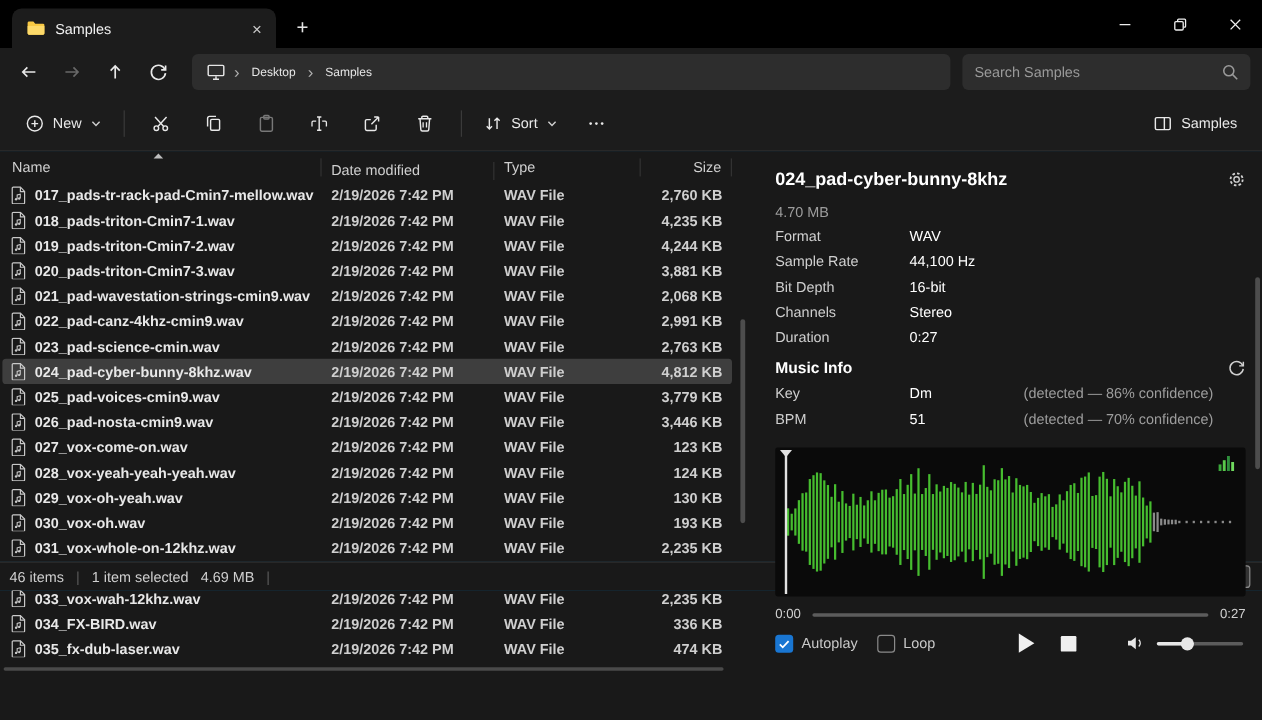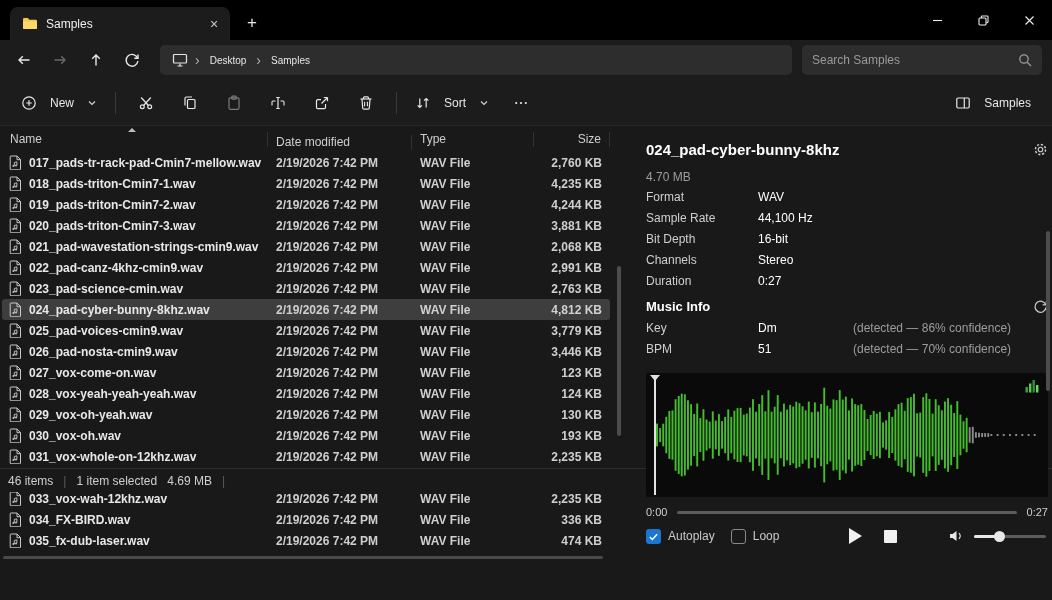--- a/index.html
+++ b/index.html
@@ -22,21 +22,21 @@
   .nav-btn.disabled{color:#686868;}
   .addressbar{flex:1;height:30px;background:#2d2d2d;border-radius:5px;display:flex;align-items:center;padding:0 12px;gap:7px;margin:0 10px;color:#e6e6e6;}
   .crumb{padding:1px 3px;font-size:10px;}
   .crumb-sep{color:#b0b0b0;font-size:14px;line-height:10px;}
   .searchbox{width:240px;height:30px;background:#2d2d2d;border-radius:5px;display:flex;align-items:center;padding:0 10px;gap:8px;color:#9a9a9a;}
   .searchbox input{flex:1;background:transparent;border:none;outline:none;color:#d5d5d5;font-family:inherit;font-size:12px;}
   .searchbox input::placeholder{color:#9a9a9a;}
 
   
   .toolbar{flex:0 0 46px;background:#1c1c1c;display:flex;align-items:center;padding:0 12px;gap:2px;border-bottom:1px solid #282828;}
-  .tool-btn{height:34px;display:flex;align-items:center;justify-content:center;gap:13px;padding:0 9px;border-radius:4px;color:#e8e8e8;}
+  .tool-btn{height:34px;display:flex;align-items:center;justify-content:center;gap:7px;padding:0 9px;border-radius:4px;color:#e8e8e8;}
   .icon-btn{width:42px;}
   .tool-btn.disabled{opacity:.45;}
   .tool-sep{width:1px;height:22px;background:#3a3a3a;margin:0 7px;}
   .toolbar-spacer{flex:1;}
   .chev{display:inline-flex;color:#cfcfcf;}
 
   
   .main{flex:1;display:flex;min-height:0;background:#191919;}
   .filelist{flex:0 0 612px;display:flex;flex-direction:column;}
   .col-headers{flex:0 0 26px;display:flex;align-items:center;color:#cfcfcf;position:relative;}
@@ -55,21 +55,21 @@
   .cell.type{width:122px;color:#cfcfcf;}
   .cell.size{width:76px;display:flex;justify-content:flex-end;color:#cfcfcf;}
   .ficon{display:inline-flex;flex:0 0 auto;}
   .list-spacer{flex:1;}
   .hscroll{flex:0 0 14px;position:relative;}
   .hscroll-thumb{position:absolute;left:3px;width:600px;top:5px;height:3px;background:#4a4a4a;border-radius:2px;}
   .vscroll{flex:0 0 10px;position:relative;}
   .vscroll-thumb{position:absolute;left:3px;top:140px;width:4px;height:170px;background:#4d4d4d;border-radius:2px;}
 
   
-  .preview{flex:1;padding:14px 4px 0 22px;position:relative;min-width:0;}
+  .preview{flex:1;padding:14px 14px 0 22px;position:relative;min-width:0;}
   .preview-header{display:flex;align-items:flex-start;}
   .preview-title{font-size:15px;font-weight:700;flex:1;line-height:20px;}
   .gear{color:#cfcfcf;margin-top:2px;}
   .preview-size{color:#9d9d9d;margin-top:10px;height:16px;}
   .details{}
   .detail-row{display:flex;height:21px;align-items:center;}
   .detail-label{width:112px;color:#cfcfcf;}
   .detail-value{color:#fff;}
   .music-head{display:flex;align-items:center;margin-top:4px;height:22px;}
   .music-title{font-weight:700;font-size:13px;flex:1;}

